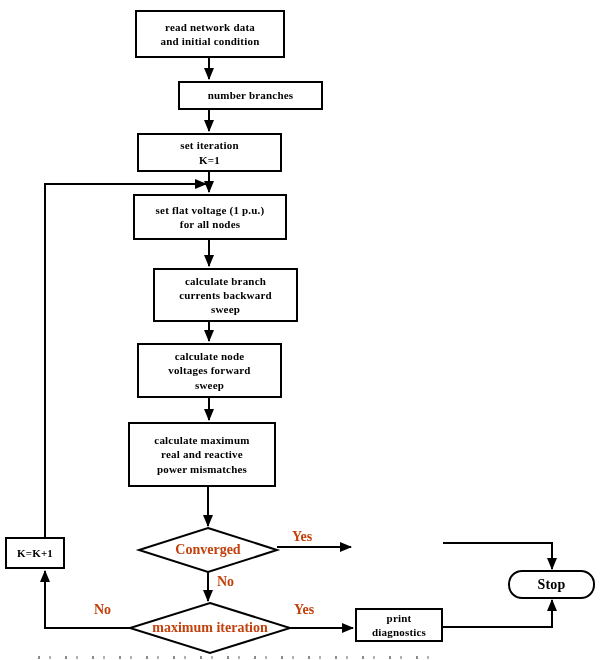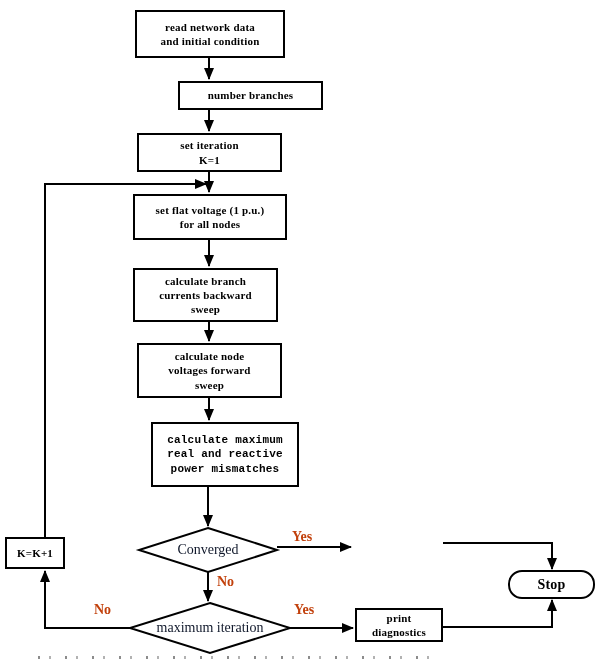--- a/index.html
+++ b/index.html
@@ -31,40 +31,40 @@
     color: #000000;
     white-space: pre-line;
     letter-spacing: 0.2px;
   }
   .diamond-label {
     position: absolute;
     display: flex;
     align-items: center;
     justify-content: center;
     text-align: center;
-    font-weight: normal;
+    font-weight: bold;
     font-size: 14px;
-    color: #0f172a;
+    color: #c2410c;
     pointer-events: none;
   }
   .edge-label {
     position: absolute;
     font-weight: bold;
     font-size: 14px;
     color: #c2410c;
   }
   .terminator { border-radius: 14px; font-size: 14px; }
   
   #n-read       { left: 135px; top: 10px;  width: 150px; height: 48px; }
   #n-branches   { left: 137px; top: 81px;  width: 145px; height: 29px; margin-left: 41px; }
   #n-iteration  { left: 137px; top: 133px; width: 145px; height: 39px; }
   #n-flat       { left: 133px; top: 194px; width: 154px; height: 46px; }
-  #n-currents   { left: 133px; top: 268px; width: 145px; height: 54px; }
+  #n-currents   { left: 153px; top: 268px; width: 145px; height: 54px; }
   #n-voltages   { left: 137px; top: 343px; width: 145px; height: 55px; }
-  #n-mismatch   { left: 151px; top: 422px; width: 148px; height: 65px; font-family: Liberation Mono, monospace; }
+  #n-mismatch   { left: 128px; top: 422px; width: 148px; height: 65px; }
   #n-kinc       { left: 5px;   top: 537px; width: 60px;  height: 32px; }
   #n-results    { left: 353px; top: 525px; width: 90px;  height: 35px; }
   #n-diag       { left: 355px; top: 608px; width: 88px;  height: 34px; }
   #n-stop       { left: 508px; top: 570px; width: 87px;  height: 29px; }
   #d1-label     { left: 139px; top: 528px; width: 138px; height: 44px; }
   #d2-label     { left: 130px; top: 603px; width: 160px; height: 50px; }
   #lbl-yes1     { left: 292px; top: 529px; }
   #lbl-no1      { left: 217px; top: 574px; }
   #lbl-yes2     { left: 294px; top: 602px; }
   #lbl-no2      { left: 94px;  top: 602px; }

